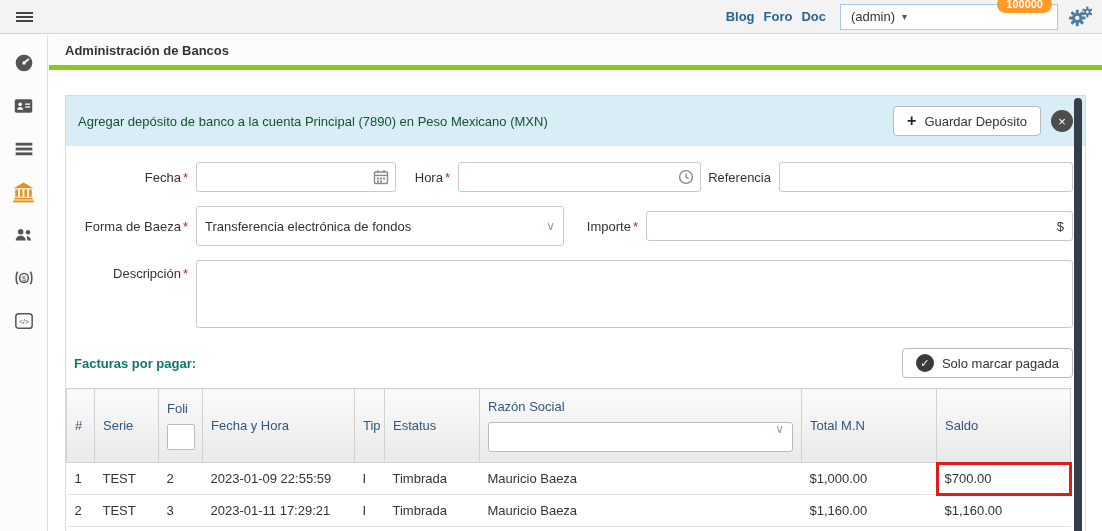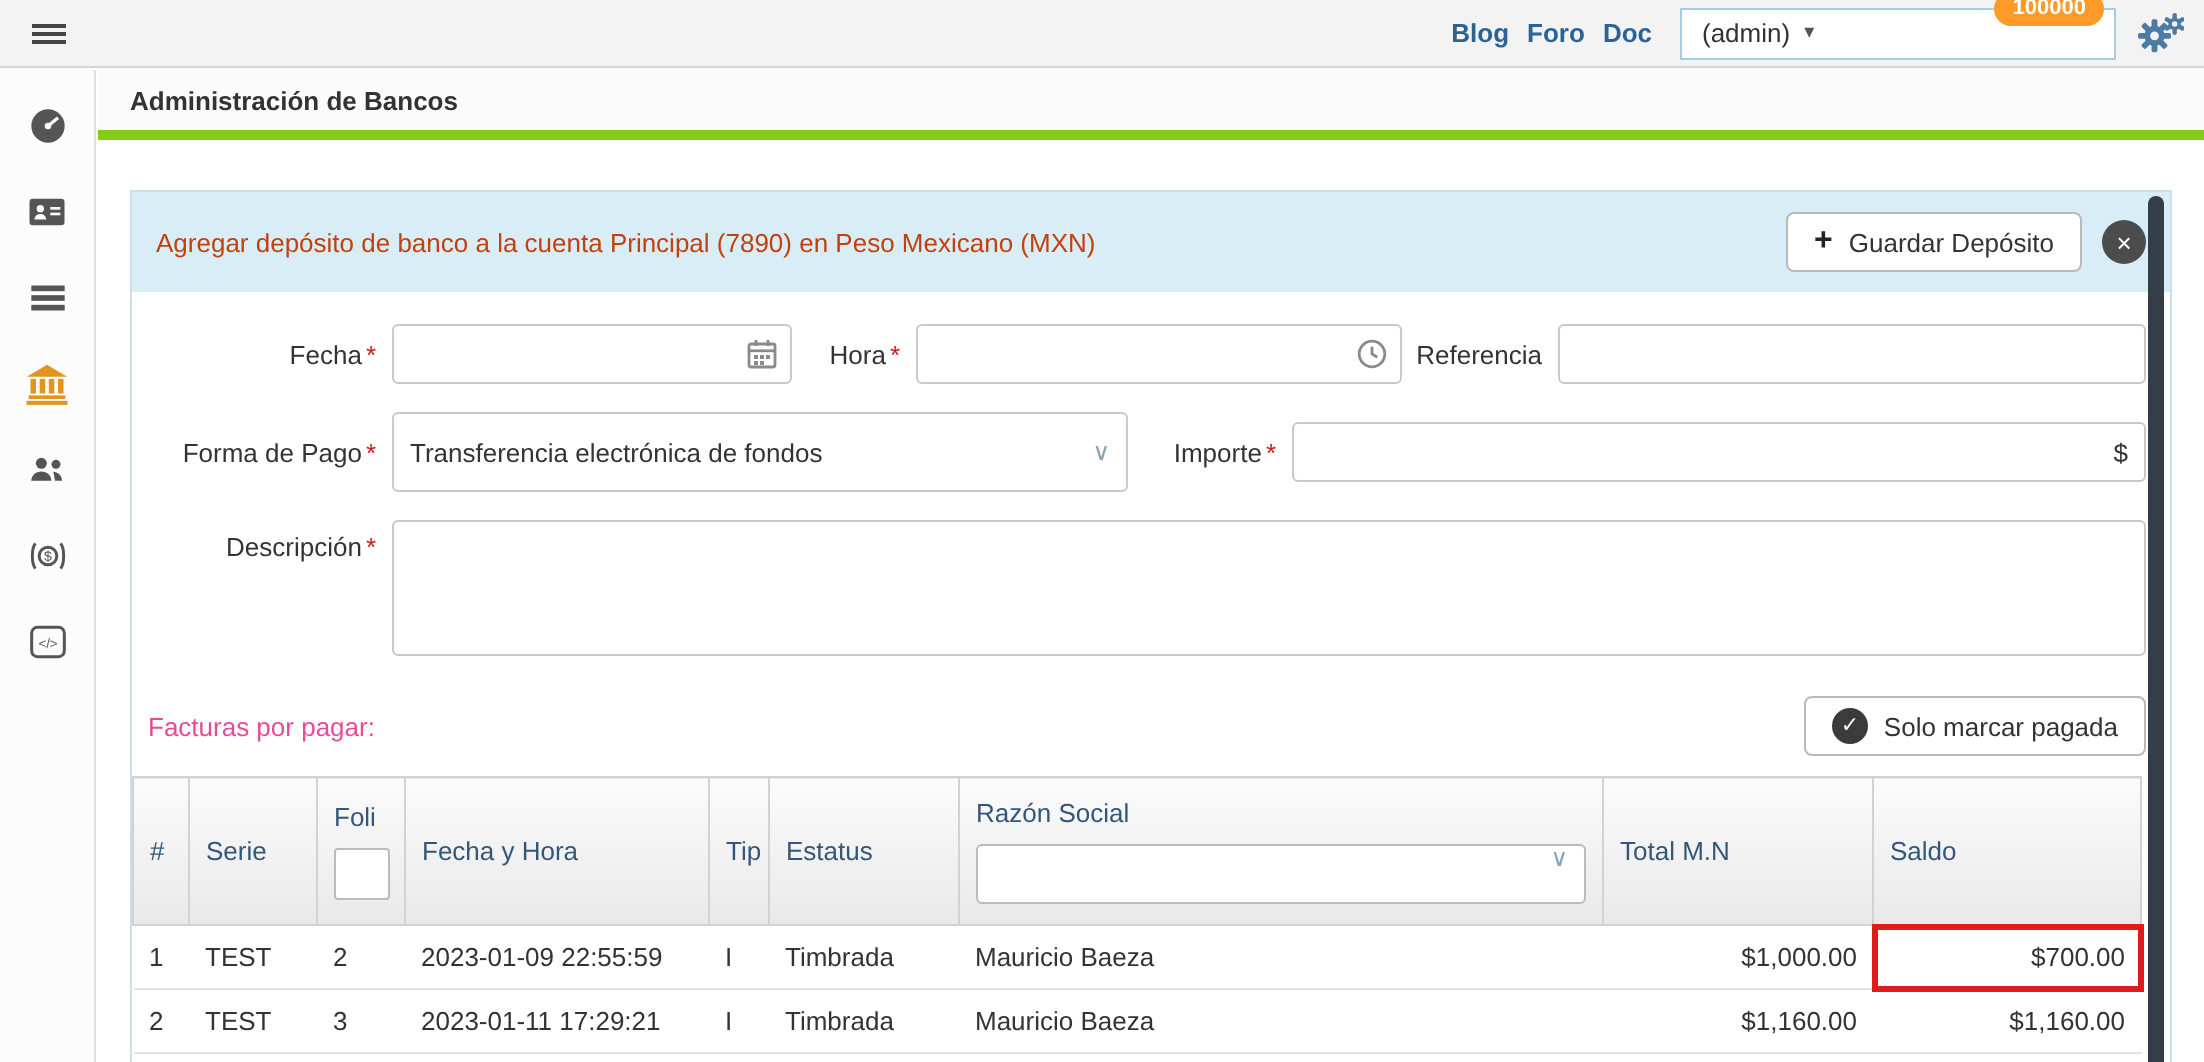--- a/index.html
+++ b/index.html
@@ -51,21 +51,21 @@
   .content { position:absolute; top:36px; left:0; right:0; bottom:0; padding:24px 16px 0 16px; overflow:hidden; }
 
   .panel { position:relative; border:1px solid #c9dfec; min-height:620px; background:#fff; }
   .panel-scrollbar {
     position:absolute; top:2px; right:3px; width:8px; height:470px;
     background:#333e49; border-radius:4px;
   }
   .panel-header {
     background:#d9edf7; display:flex; align-items:center; padding:10px 12px;
   }
-  .panel-title { flex:1; color:#c2410c; padding-right:10px; }
+  .panel-title { flex:1; color:#14532d; padding-right:10px; }
   .btn { background:#fff; border:1px solid #b9b9b9; border-radius:4px; color:#333;
          font-family:"Liberation Sans", sans-serif; font-size:13px; cursor:pointer;
          display:flex; align-items:center; gap:8px; padding:6px 13px; height:30px; }
   .plus-glyph { font-weight:bold; font-size:16px; line-height:1; color:#222; }
   .btn-close {
     width:22px; height:22px; min-width:22px; border-radius:50%; background:#4c4c4c; color:#fff;
     border:none; display:flex; align-items:center; justify-content:center;
     font-size:13px; margin-left:10px; cursor:pointer; line-height:1;
   }
 
@@ -95,42 +95,42 @@
     background:#fff; display:flex; align-items:center; padding:0 26px 0 8px; cursor:pointer; color:#333;
   }
   .chev { position:absolute; right:8px; color:#88a4b5; font-size:12px; line-height:1; }
   textarea.desc {
     flex:1; height:68px; border:1px solid #c9c9c9; border-radius:3px; resize:none;
     padding:6px 8px; font-size:13px; font-family:"Liberation Sans", sans-serif; outline:none; color:#333;
   }
 
   
   .facturas-bar { display:flex; align-items:center; justify-content:space-between; padding:2px 12px 10px 8px; }
-  .facturas-title { font-weight:normal; color:#ec4899; }
+  .facturas-title { font-weight:bold; color:#0f766e; }
   .check-circle {
     width:18px; height:18px; min-width:18px; border-radius:50%; background:#3b3b3b; color:#fff;
     display:flex; align-items:center; justify-content:center; font-size:11px; line-height:1;
   }
 
   
   .table-wrap { padding-right:14px; }
   table { border-collapse:collapse; width:100%; table-layout:fixed; }
   th {
     border:1px solid #d2d2d2; background:linear-gradient(#fbfbfb,#e9e9e9);
     color:#33567a; font-weight:normal; text-align:left; padding:10px 8px; vertical-align:middle;
     font-size:13px;
   }
   .th-label { margin-bottom:4px; }
   .filter-input { width:28px; height:26px; border:1px solid #bbb; border-radius:2px; outline:none; margin-top:4px; }
   .th-select {
     position:relative; height:30px; border:1px solid #bbb; border-radius:3px; background:#fff;
     margin-top:8px; cursor:pointer;
   }
   td { border-bottom:1px solid #e2e2e2; padding:8px; color:#333; font-size:13px; overflow:hidden; white-space:nowrap; }
-  td.r { text-align:right; }
+  td.r { }
   .hl { outline:3px solid #e01b1b; outline-offset:-2px; }
 
   .col-num{width:28px}.col-serie{width:64px}.col-folio{width:44px}.col-fecha{width:152px}
   .col-tip{width:30px}.col-est{width:95px}.col-total{width:135px}.col-saldo{width:134px}
 </style>
 </head>
 <body>
 
 <div class="topbar">
   <div class="hamburger-zone">
@@ -290,21 +290,21 @@
           <label class="flabel lbl-ref">
             <span>Referencia</span>
           </label>
           <div class="input-wrap grow">
             <input type="text" class="no-icon" style="">
           </div>
         </div>
 
         <div class="frow">
           <label class="flabel lbl-main">
-            <span>Forma de Pago</span><span class="req">*</span>
+            <span>Forma de Baeza</span><span class="req">*</span>
           </label>
           <div class="selectbox">
             <span>Transferencia electrónica de fondos</span>
             <span class="chev">∨</span>
           </div>
           <label class="flabel lbl-importe">
             <span>Importe</span><span class="req">*</span>
           </label>
           <div class="input-wrap grow">
             <input type="text" style="">

